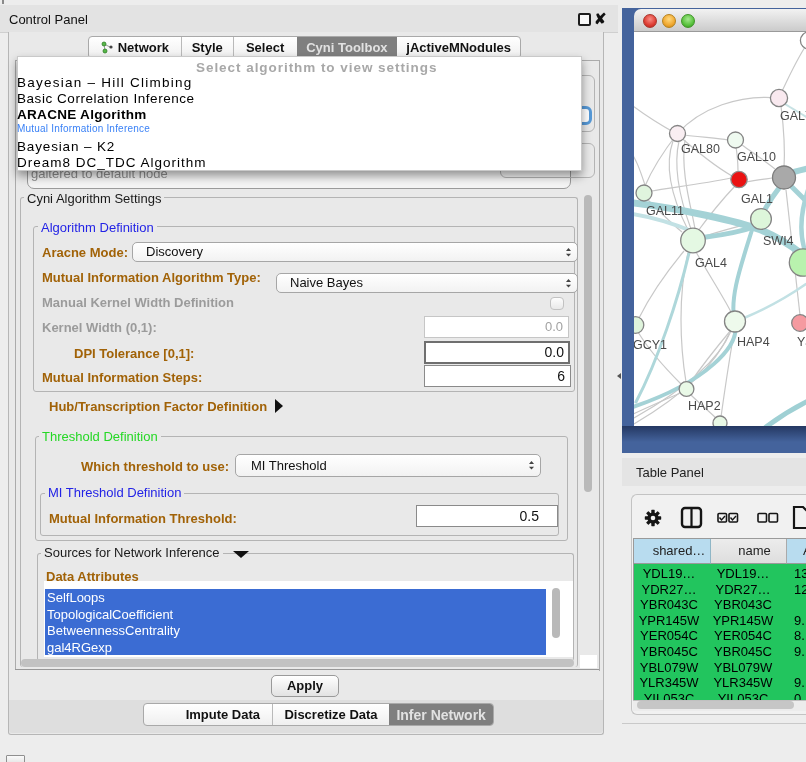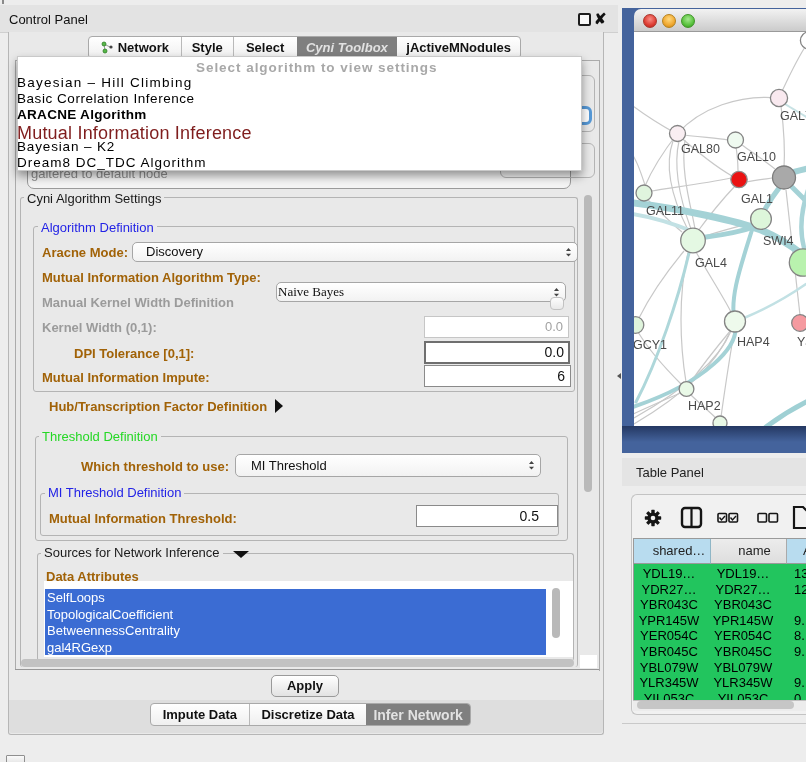--- a/index.html
+++ b/index.html
@@ -35,21 +35,21 @@
       <circle cx="10" cy="6" r="1.6" fill="#444"></circle>
     </svg>
     <span style="font-size:13px;font-weight:bold;color:#111;">Network</span>
     </div>
   <div style="width:51px;display:flex;align-items:center;justify-content:center;border-right:1px solid #b9b9b9;">
       <span style="font-size:13px;font-weight:bold;color:#111;">Style</span>
     </div>
   <div style="width:63px;display:flex;align-items:center;justify-content:center;">
       <span style="font-size:13px;font-weight:bold;color:#111;">Select</span>
     </div>
-  <div style="width:101px;display:flex;align-items:center;justify-content:center;background:#7f7f7f;font-style:italic;">
+  <div style="width:101px;display:flex;align-items:center;justify-content:center;background:#7f7f7f;">
       <span style="font-size:13px;font-weight:bold;color:#e2e2e2;">Cyni Toolbox</span>
     </div>
   <div style="width:123px;display:flex;align-items:center;justify-content:center;">
       <span style="font-size:13px;font-weight:bold;color:#111;">jActiveMNodules</span>
     </div>
 </div>
 
 <div class="abs" style="left:15px;top:60px;width:583px;height:609px;background:#e9e9e9;border:1px solid #ababab;"></div>
 
 <div class="abs" style="left:27px;top:163px;width:542px;height:24px;background:#f4f4f4;border:1px solid #9a9a9a;border-radius:7px;"></div>
@@ -67,37 +67,37 @@
 
 <div class="abs lbl" style="left:42px;top:245px;">Aracne Mode:</div>
 <div class="abs combo" style="left:132px;top:242px;width:431px;height:18px;line-height:18px;padding-left:13px;">Discovery
   <svg class="carr" style="top:3px;" width="9" height="13" viewBox="0 0 9 13">
       <path d="M1.2,4.5 L4.5,0.8 L7.8,4.5 Z" fill="#444"></path>
       <path d="M1.2,8 L4.5,11.7 L7.8,8 Z" fill="#444"></path>
     </svg>
 </div>
 
 <div class="abs lbl" style="left:42px;top:270px;">Mutual Information Algorithm Type:</div>
-<div class="abs combo" style="left:276px;top:282px;width:287px;height:18px;line-height:18px;padding-left:1px;font-family:Liberation Serif, serif;">Naive Bayes
+<div class="abs combo" style="left:276px;top:273px;width:287px;height:18px;line-height:18px;padding-left:13px;">Naive Bayes
   <svg class="carr" style="top:3px;" width="9" height="13" viewBox="0 0 9 13">
       <path d="M1.2,4.5 L4.5,0.8 L7.8,4.5 Z" fill="#444"></path>
       <path d="M1.2,8 L4.5,11.7 L7.8,8 Z" fill="#444"></path>
     </svg>
 </div>
 
 <div class="abs glbl" style="left:42px;top:295px;">Manual Kernel Width Definition</div>
 <div class="abs" style="left:550px;top:297px;width:12px;height:11px;background:linear-gradient(#fdfdfd,#e9e9e9);border:1px solid #c2c2c2;border-radius:4px;"></div>
 
 <div class="abs glbl" style="left:42px;top:320px;">Kernel Width (0,1):</div>
 <div class="abs field" style="left:424px;top:316px;width:138px;height:20px;line-height:20px;border:1px solid #c6c6c6;color:#a2a2a2;font-size:13px;padding-right:5px;">0.0</div>
 
 <div class="abs lbl" style="left:42px;top:346px;padding-left:32px;">DPI Tolerance [0,1]:</div>
 <div class="abs field" style="left:424px;top:341px;width:138px;height:19px;line-height:19px;border:2px solid #6f6f6f;padding-right:4px;">0.0</div>
 
-<div class="abs lbl" style="left:42px;top:370px;">Mutual Information Impute:</div>
+<div class="abs lbl" style="left:42px;top:370px;">Mutual Information Steps:</div>
 <div class="abs field" style="left:424px;top:365px;width:140px;height:20px;line-height:20px;border:1px solid #8a8a8a;padding-right:5px;">6</div>
 
 <div class="abs lbl" style="left:49px;top:399px;">Hub/Transcription Factor Definition</div>
 <div class="abs" style="left:275px;top:399px;width:0;height:0;border-left:8px solid #111;border-top:7.5px solid transparent;border-bottom:7.5px solid transparent;"></div>
 
 <div class="abs group" style="left:35px;top:436px;width:531px;height:103px;"></div>
 <div class="abs gtitle" style="left:39px;top:429px;color:#25d825;">Threshold Definition</div>
 
 <div class="abs lbl" style="left:81px;top:459px;">Which threshold to use:</div>
 <div class="abs combo" style="left:235px;top:454px;width:289px;height:21px;line-height:21px;padding-left:15px;">MI Threshold
@@ -130,40 +130,40 @@
 <div class="abs" style="left:21px;top:659px;width:553px;height:8px;background:#c2c2c2;border-radius:4px;"></div>
 <div class="abs" style="left:580px;top:655px;width:17px;height:13px;background:#fff;"></div>
 
 <div class="abs" style="left:584px;top:195px;width:8px;height:297px;background:#b9b9b9;border-radius:4px;"></div>
 
 <div class="abs" style="left:15px;top:670px;width:584px;height:30px;background:#e9e9e9;"></div>
 <div class="abs" style="left:15px;top:669px;width:584px;height:1px;background:#979797;"></div>
 <div class="abs" style="left:271px;top:675px;width:66px;height:20px;background:linear-gradient(#ffffff,#e2e2e2);border:1px solid #9a9a9a;border-radius:5px;text-align:center;line-height:20px;font-size:13px;font-weight:bold;color:#111;">Apply</div>
 
 <div class="abs" style="left:9px;top:700px;width:594px;height:33px;background:#dedede;border-radius:0 0 3px 3px;"></div>
-<div class="abs" style="left:150px;top:703px;width:319px;height:21px;background:linear-gradient(#ffffff,#efefef);border:1px solid #a9a9a9;border-radius:4px;overflow:hidden;display:flex;">
+<div class="abs" style="left:143px;top:703px;width:319px;height:21px;background:linear-gradient(#ffffff,#efefef);border:1px solid #a9a9a9;border-radius:4px;overflow:hidden;display:flex;padding-left:30px;">
   <div style="width:98px;display:flex;align-items:center;justify-content:center;border-right:1px solid #b9b9b9;">
       <span style="font-size:13px;font-weight:bold;color:#111;">Impute Data</span>
     </div>
   <div style="width:117px;display:flex;align-items:center;justify-content:center;">
       <span style="font-size:13px;font-weight:bold;color:#111;">Discretize Data</span>
     </div>
   <div style="width:104px;display:flex;align-items:center;justify-content:center;background:#7f7f7f;">
       <span style="font-size:14px;font-weight:bold;color:#e2e2e2;">Infer Network</span>
     </div>
 </div>
 
 <div class="abs" style="left:6px;top:755px;width:17px;height:10px;background:linear-gradient(#fafafa,#ddd);border:1px solid #8f8f8f;border-radius:1px;"></div>
 
 <div class="abs" style="left:17px;top:56px;width:563px;height:113px;background:#fff;border:1px solid #c9c9c9;box-shadow:0 5px 9px rgba(0,0,0,0.4);z-index:50;">
   <div style="position:absolute;left:178px;top:3px;font-size:13.5px;font-weight:bold;color:#a8a8a8;letter-spacing:0.95px;">Select algorithm to view settings</div>
   <div style="position:absolute;left:-1px;top:18px;font-size:13.5px;color:#000;height:16px;letter-spacing:1.25px;">Bayesian – Hill Climbing</div>
   <div style="position:absolute;left:-1px;top:34px;font-size:13.5px;color:#000;height:16px;letter-spacing:0.55px;">Basic Correlation Inference</div>
   <div style="position:absolute;left:-1px;top:50px;font-size:13.5px;color:#000;height:16px;letter-spacing:0.3px;font-weight:bold;">ARACNE Algorithm</div>
-  <div style="position:absolute;left:-1px;top:66px;font-size:18px;color:#7f1d1d;height:16px;letter-spacing:0.2px;">Mutual Information Inference</div>
+  <div style="position:absolute;left:-1px;top:66px;font-size:10px;color:#3b82f6;height:16px;letter-spacing:0.2px;">Mutual Information Inference</div>
   <div style="position:absolute;left:-1px;top:82px;font-size:13.5px;color:#000;height:16px;letter-spacing:0.85px;">Bayesian – K2</div>
   <div style="position:absolute;left:-1px;top:98px;font-size:13.5px;color:#000;height:16px;letter-spacing:1.0px;">Dream8 DC_TDC Algorithm</div>
 </div>
 
 <div class="abs" style="left:617px;top:373px;width:0;height:0;border-top:3px solid transparent;border-bottom:3px solid transparent;border-right:4px solid #555;"></div>
 
 <div class="abs" style="left:622px;top:8px;width:184px;height:445px;background:#44639c;"></div>
 
 <div class="abs" style="left:622px;top:426px;width:184px;height:16px;background:linear-gradient(rgba(10,20,50,0.55),rgba(10,20,50,0));"></div>
 

